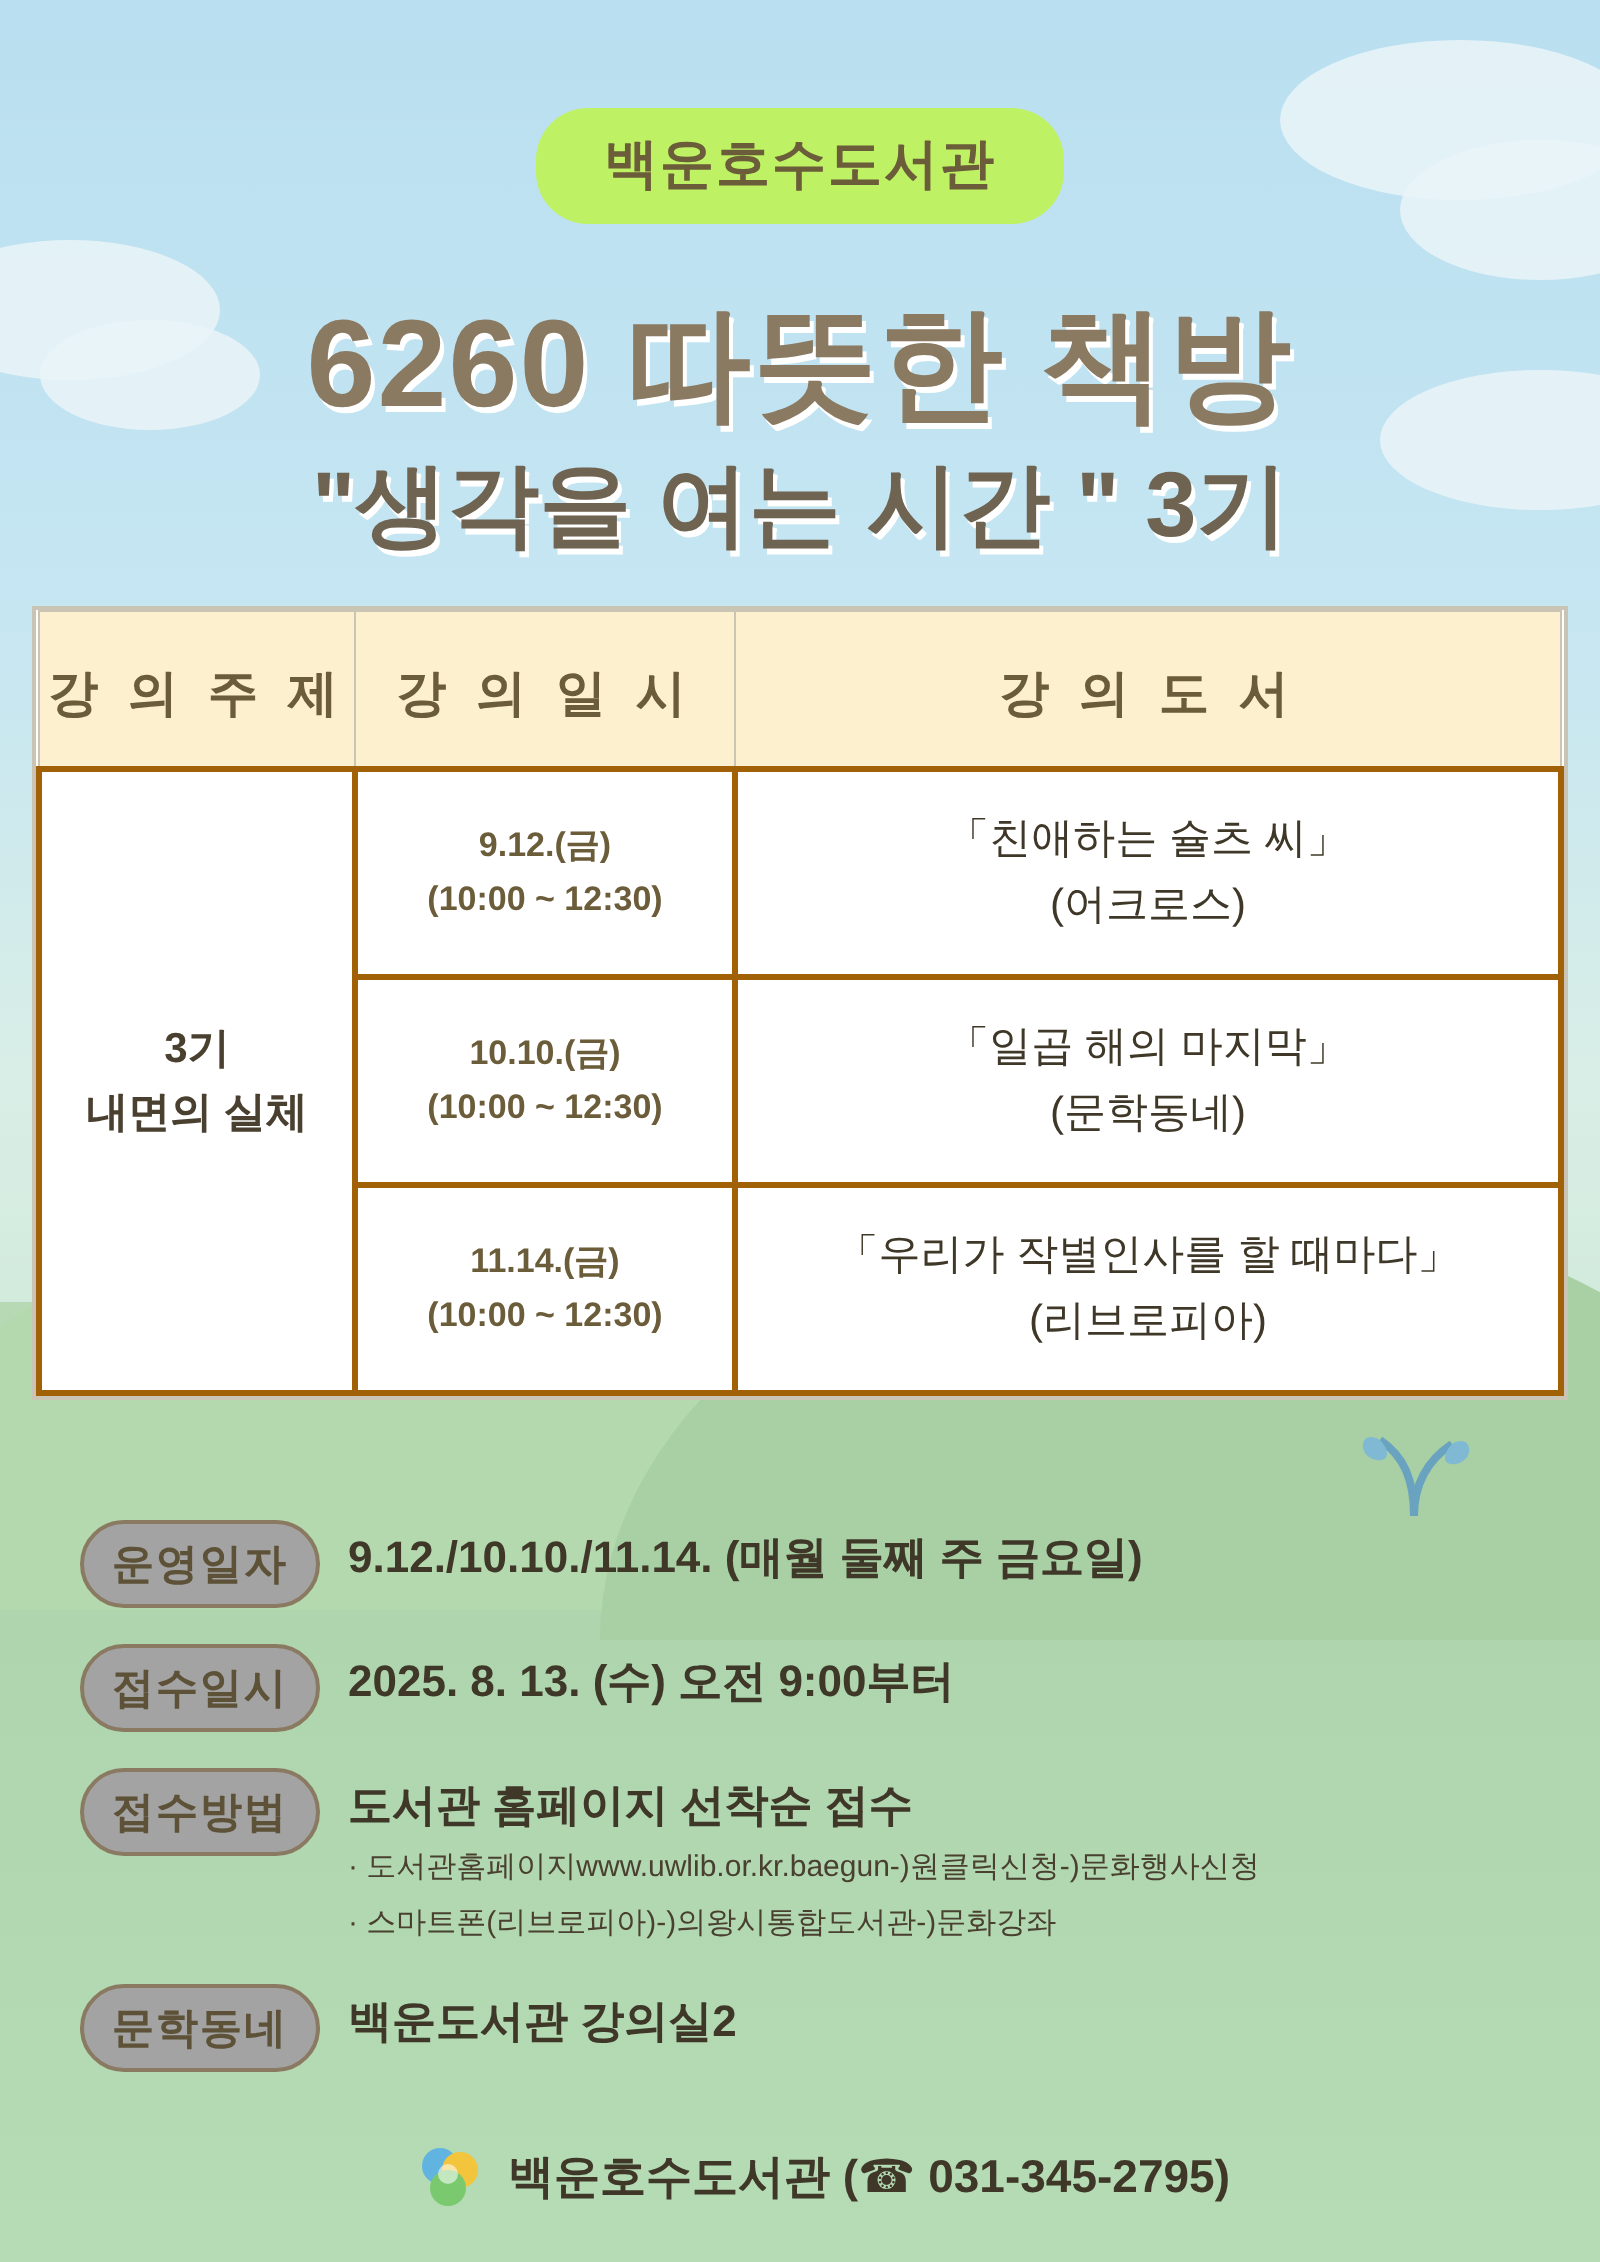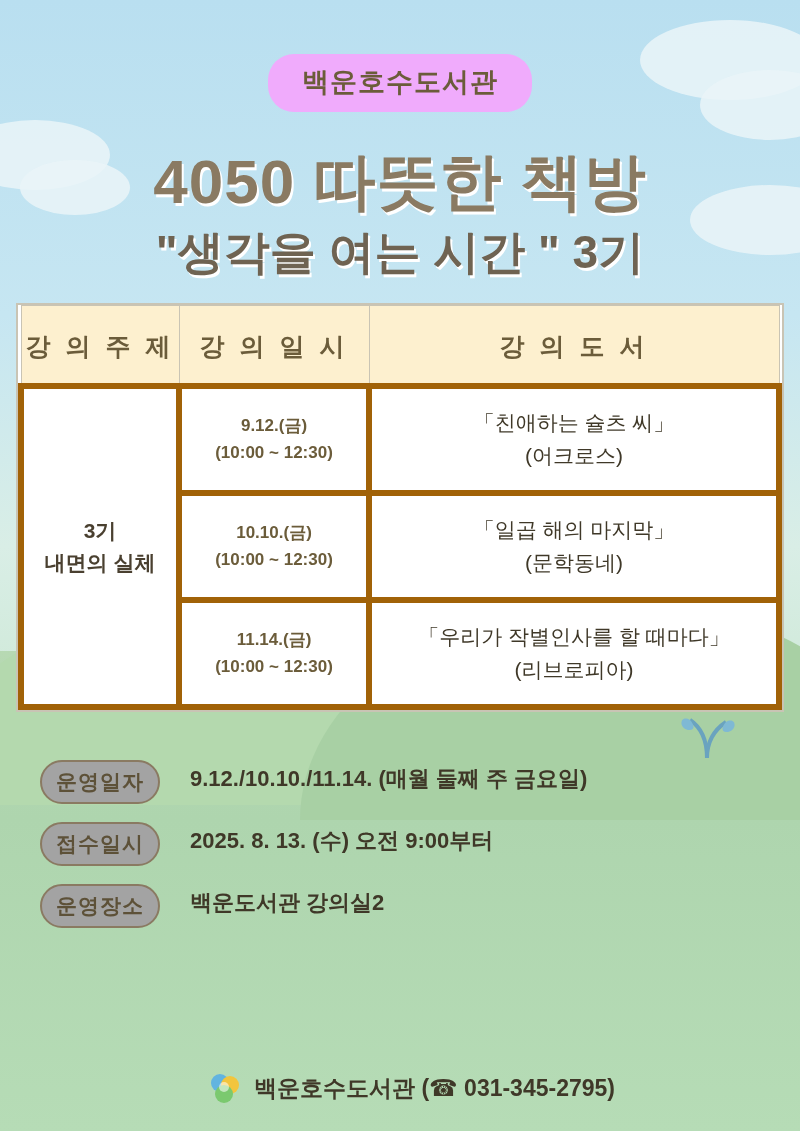--- a/index.html
+++ b/index.html
@@ -39,21 +39,21 @@
   .cloud.c4 { left: 20px;  top: 160px; width: 110px; height: 55px; }
   .cloud.c5 { left: 690px; top: 185px; width: 160px; height: 70px; }
 
   .plant {
     position: absolute; left: 672px; top: 700px; width: 70px; height: 60px;
   }
 
   
   .badge {
     position: absolute; left: 50%; transform: translateX(-50%); top: 54px;
-    background: #f0abfc; border-radius: 26px;
+    background: #bef264; border-radius: 26px;
     padding: 10px 34px 12px;
     font-size: 27px; font-weight: bold; color: #6b5c3a;
     letter-spacing: 1px;
     white-space: nowrap;
   }
   .title-main {
     position: absolute; top: 140px; left: 0; width: 800px; text-align: center;
     font-size: 62px; font-weight: bold; color: #8a7a62;
     text-shadow: 2px 3px 0 #ffffff;
     letter-spacing: 1px;
@@ -74,21 +74,21 @@
   th {
     background: #fdf0cf;
     color: #6b5c3a;
     font-size: 25px;
     font-weight: bold;
     letter-spacing: 4px;
     padding: 24px 0 20px;
     border: 1px solid #c9c4b4;
   }
   td {
-    border: 6px solid #a16207;
+    border: 3px solid #a16207;
     text-align: center;
     color: #4a4030;
     padding: 18px 4px;
   }
   td.theme {
     width: 158px;
     font-size: 21px; font-weight: bold; line-height: 1.5;
     color: #4a4030;
   }
   td.date {
@@ -110,21 +110,21 @@
     flex: 0 0 auto;
     width: 120px; height: 44px;
     background: #a3a3a3;
     border: 2px solid #8a7a62;
     border-radius: 22px;
     color: #5d5138;
     font-size: 21px; font-weight: bold;
     display: flex; align-items: center; justify-content: center;
     letter-spacing: 1px;
   }
-  .info-body { margin-left: 30px; padding-top: 4px; }
+  .info-body { margin-left: 14px; padding-top: 4px; }
   .info-main {
     font-size: 22px; font-weight: bold; color: #3f3828;
     line-height: 1.35;
   }
   .info-sub {
     font-size: 15px; color: #4a4030; line-height: 1.6; margin-top: 4px;
   }
 
   
   .footer {
@@ -150,21 +150,21 @@
 <div class="plant">
   <svg width="70" height="60" viewBox="0 0 70 60">
     <path d="M35 58 C35 40 30 28 18 20" stroke="#6aa3bf" stroke-width="4" fill="none"></path>
     <path d="M18 20 C8 14 6 28 16 30 C24 31 22 24 18 20Z" fill="#7fb9d4"></path>
     <path d="M35 58 C35 42 42 30 54 22" stroke="#6aa3bf" stroke-width="4" fill="none"></path>
     <path d="M54 22 C64 16 66 30 56 32 C48 33 50 26 54 22Z" fill="#7fb9d4"></path>
   </svg>
 </div>
 
 <div class="badge">백운호수도서관</div>
-<div class="title-main">4050 따뜻한 책방</div>
+<div class="title-main">6260 따뜻한 책방</div>
 <div class="title-sub">"생각을 여는 시간 " 3기</div>
 
 <div class="table-wrap">
   <table>
     <thead>
       <tr>
         <th>강 의 주 제</th>
         <th>강 의 일 시</th>
         <th>강 의 도 서</th>
       </tr>
@@ -217,23 +217,31 @@
     </div>
   </div>
 
   <div class="info-row">
     <div class="pill">접수일시</div>
     <div class="info-body">
       <div class="info-main">2025. 8. 13. (수)  오전 9:00부터</div>
     </div>
   </div>
 
-
-  <div class="info-row">
-    <div class="pill">운영장소</div>
+  <div class="info-row">
+    <div class="pill">접수방법</div>
+    <div class="info-body">
+      <div class="info-main">도서관 홈페이지 선착순 접수</div>
+      <div class="info-sub">· 도서관홈페이지www.uwlib.or.kr.baegun-)원클릭신청-)문화행사신청</div>
+      <div class="info-sub">· 스마트폰(리브로피아)-)의왕시통합도서관-)문화강좌</div>
+    </div>
+  </div>
+
+  <div class="info-row">
+    <div class="pill">문학동네</div>
     <div class="info-body">
       <div class="info-main">백운도서관 강의실2</div>
     </div>
   </div>
 
 </div>
 
 <div class="footer">
   <div class="footer-logo">
     <svg width="34" height="34" viewBox="0 0 34 34">

